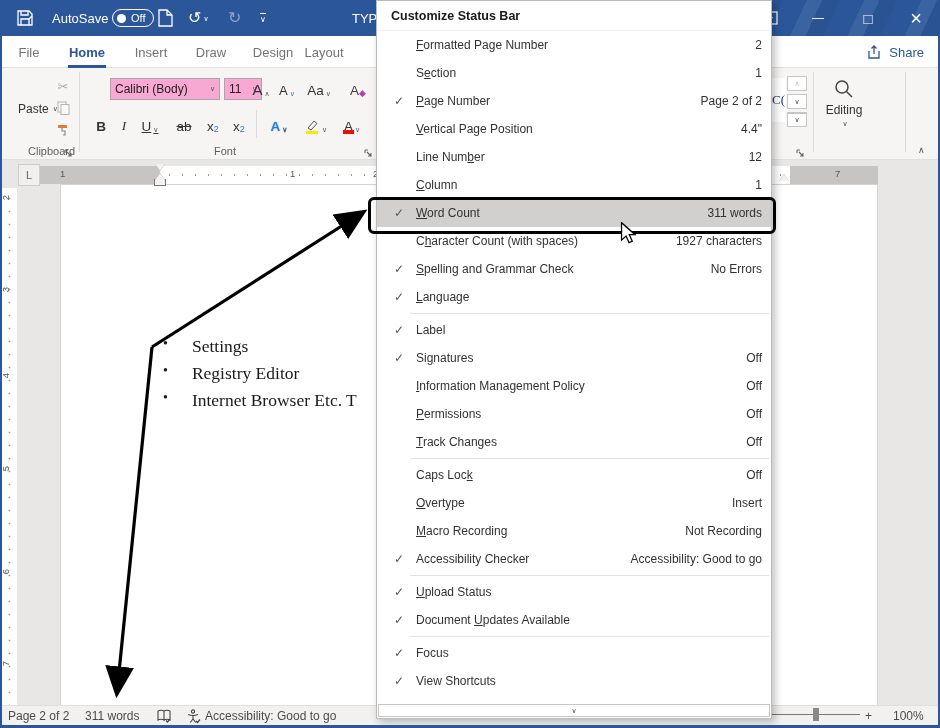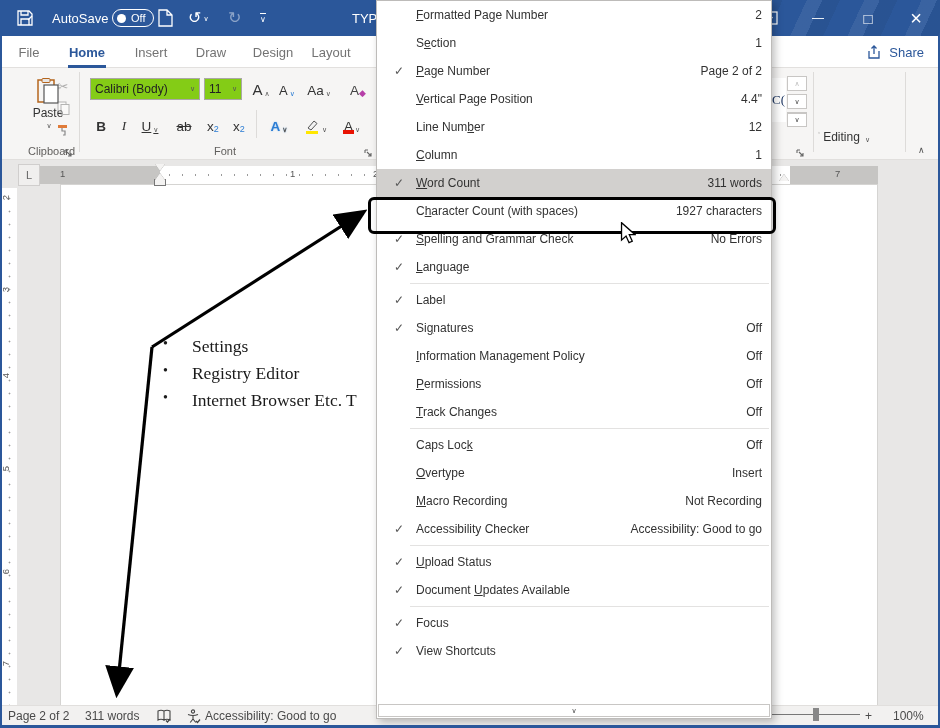--- a/index.html
+++ b/index.html
@@ -24,28 +24,28 @@
   .tab { position:absolute; top:0; height:32px; display:flex; align-items:center; font-size:13px; color:#737373; padding:0 4px; }
   .tab.active { color:#2b579a; font-weight:bold; }
   .tab.active::after { content:""; position:absolute; left:2px; right:2px; bottom:0; height:3px; background:#2b579a; }
   .share-btn { position:absolute; right:16px; top:4px; height:24px; display:flex; align-items:center; gap:8px; color:#2b579a; font-size:13px; }
 
   
   .ribbon { position:absolute; left:0; top:68px; width:940px; height:92px; background:#f6f5f4; border-bottom:1px solid #e1dfdd; z-index:3; }
   .vsep { position:absolute; top:4px; height:80px; width:1px; background:#dddbd9; }
   .group-label { position:absolute; bottom:2px; font-size:11px; color:#605e5c; }
   .dlg-launch { position:absolute; bottom:3px; width:11px; height:11px; }
-  .paste-big { position:absolute; left:28px; top:6px; width:40px; height:66px; display:flex; flex-direction:column; align-items:center; gap:2px; font-size:12px; color:#333; padding-top:4px; }
+  .paste-big { position:absolute; left:16px; top:6px; width:40px; height:66px; display:flex; flex-direction:row; align-items:center; gap:2px; font-size:12px; color:#333; padding-top:4px; }
   .small-ico { position:absolute; left:52px; width:22px; height:20px; display:flex; align-items:center; justify-content:center; font-size:13px; color:#555; }
-  .combo { position:absolute; background:#84cc16; border:1px solid #aaa8a6; height:22px; display:flex; align-items:center; font-size:12px; color:#222; padding:0 4px; justify-content:space-between; }
+  .combo { position:absolute; background:#f9a8d4; border:1px solid #aaa8a6; height:22px; display:flex; align-items:center; font-size:12px; color:#222; padding:0 4px; justify-content:space-between;margin-left:20px; }
   .fbtn { position:absolute; height:24px; display:flex; align-items:end; justify-content:center; font-size:13.5px; color:#333; padding-bottom:2px; }
   .chev { font-size:7px; color:#555; margin-left:2px; }
   .u-l { text-decoration:underline; }
   .hl-bar { position:absolute; left:2px; right:2px; bottom:0px; height:4px; }
-  .editing-btn { position:absolute; left:818px; top:6px; width:52px; height:70px; display:flex; flex-direction:row; align-items:flex-end; gap:3px; font-size:12px; color:#333; padding-top:4px; }
+  .editing-btn { position:absolute; left:818px; top:6px; width:52px; height:70px; display:flex; flex-direction:column; align-items:center; gap:3px; font-size:12px; color:#333; padding-top:4px; }
   .styles-frag { position:absolute; left:772px; top:10px; width:14px; height:44px; background:#fff; overflow:hidden; font-family:"Liberation Serif",serif; color:#1f3864; font-size:13px; line-height:44px; }
   .gal-btn { position:absolute; left:787px; width:20px; height:15px; border:1px solid #c8c6c4; background:#fff; display:flex; align-items:center; justify-content:center; font-size:7px; color:#444; }
 
   
   .canvas { position:absolute; left:0; top:160px; width:940px; height:545px; background:#e8e7e6; z-index:1; }
   .page { position:absolute; left:60px; top:24px; width:818px; height:521px; background:#fff; border:1px solid #d5d4d2; border-bottom:none; }
   .hruler { position:absolute; top:6px; height:18px; background:#fff; z-index:5;
     background-image:radial-gradient(circle, #9a9a9a 0.8px, transparent 1.1px); background-size:13px 100%; background-position:6px center; }
   .hruler .margin { position:absolute; top:0; height:18px; background:#c6c5c3; }
   .r-num { position:absolute; top:2px; font-size:9.5px; color:#555; }
@@ -138,21 +138,21 @@
       </div>
   </div>
 
   <div class="tabrow">
     <div id="tabs-container">
         <div class="tab" style="left: 15px; width: 28px; justify-content: center;">File</div>
         <div class="tab active" style="left: 66px; width: 42px; justify-content: center;">Home</div>
         <div class="tab" style="left: 131px; width: 40px; justify-content: center;">Insert</div>
         <div class="tab" style="left: 193px; width: 36px; justify-content: center;">Draw</div>
         <div class="tab" style="left: 251px; width: 44px; justify-content: center;">Design</div>
-        <div class="tab" style="left: 309px; width: 44px; justify-content: center;">Layout</div>
+        <div class="tab" style="left: 302px; width: 44px; justify-content: center;">Layout</div>
       </div>
     <div class="share-btn">
       <svg width="14" height="14" viewBox="0 0 14 14">
           <path d="M2,6 v7 h10 v-7 M7,9 v-8 M4.5,3.5 L7,1 l2.5,2.5" fill="none" stroke="#2b579a" stroke-width="1.3"></path>
         </svg>
       <span>Share</span>
     </div>
   </div>
 
   <div class="ribbon">
@@ -354,20 +354,21 @@
     <div class="sb-item" style="left:865px;">+</div>
     <div class="sb-item" style="left:893px;">100%</div>
   </div>
   <div class="zoom-track"></div>
   <div class="zoom-handle"></div>
   <div class="bottom-blue"></div>
   <div class="edge" style="left:0; top:36px; width:2px; height:692px;"></div>
   <div class="edge" style="left:938px; top:36px; width:2px; height:692px;"></div>
 
   <div class="csb-menu">
+    <div class="csb-header">Customize Status Bar</div>
     <div id="menu-items">
         <div class="csb-item">
           <span class="lbl"><span class="u-l">F</span>ormatted Page Number</span>
           <span class="val">2</span>
         </div>
         <div class="csb-item">
           <span class="lbl">S<span class="u-l">e</span>ction</span>
           <span class="val">1</span>
         </div>
         <div class="csb-item">

